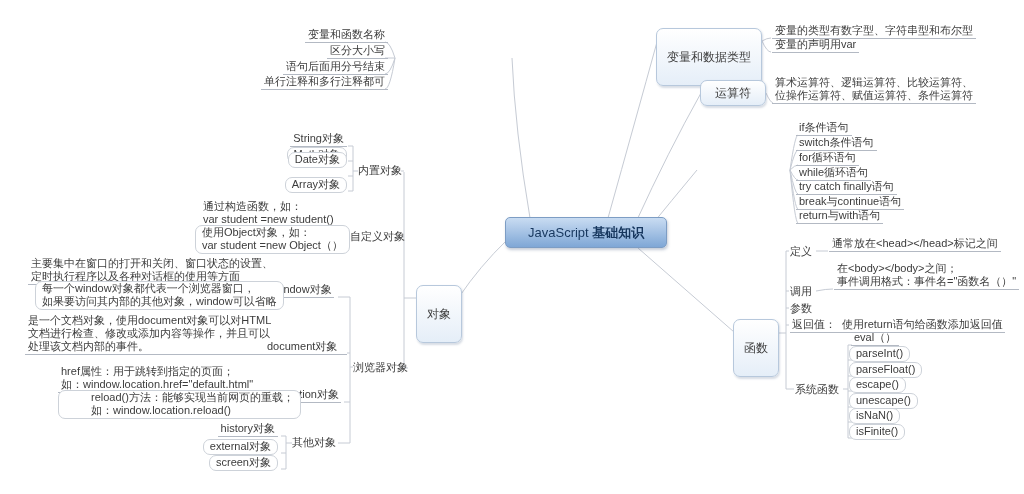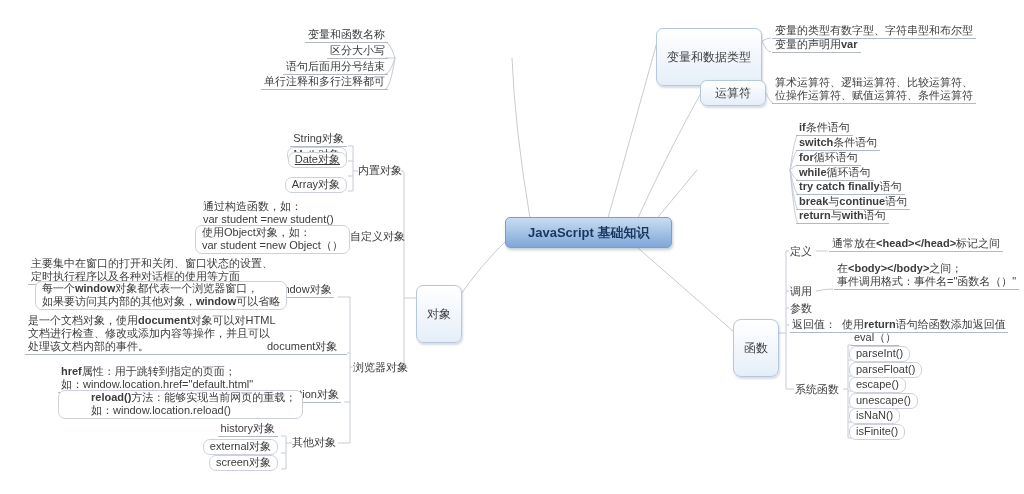--- a/index.html
+++ b/index.html
@@ -24,21 +24,21 @@
   .lbl{position:absolute;font-size:11px;line-height:13px;white-space:nowrap;}
   .lbl.u{border-bottom:1px solid #b3b9c3;padding:0 2px 1px;}
   .leaf{
     position:absolute;font-size:11px;line-height:13px;white-space:nowrap;
     border-bottom:1px solid #b3b9c3;padding:0 3px 1px;
   }
   .leaf.boxed{border:1px solid #cdd2d9;border-radius:7px;padding:0 6px 1px;background:#fff;}
   .leaf.r{text-align:right;}
   .row{position:absolute;font-size:11px;line-height:13px;white-space:nowrap;border-bottom:1px solid #b3b9c3;padding:0 2px 1px;}
   .row .rl{margin-right:6px;}
-  b{font-weight:bold;}
+  b{font-weight:normal;}
 </style>
 </head>
 <body>
 
 <div class="mindmap">
 
   <svg class="links" width="1024" height="494" viewBox="0 0 1024 494">
 
     <path d="M530 218 Q515 130 512 58"></path>
     <path d="M608 218 Q636 118 657 42"></path>
@@ -136,21 +136,21 @@
   <div class="leaf" style="left:772px;top:76px;">算术运算符、逻辑运算符、比较运算符、<br>位操作运算符、赋值运算符、条件运算符</div>
 
   <div class="leaf" style="left:796px;top:121px;"><b>if</b>条件语句</div>
   <div class="leaf" style="left:796px;top:136px;"><b>switch</b>条件语句</div>
   <div class="leaf" style="left:796px;top:151px;"><b>for</b>循环语句</div>
   <div class="leaf" style="left:796px;top:166px;"><b>while</b>循环语句</div>
   <div class="leaf" style="left:796px;top:180px;"><b>try catch finally</b>语句</div>
   <div class="leaf" style="left:796px;top:195px;"><b>break</b>与<b>continue</b>语句</div>
   <div class="leaf" style="left:796px;top:209px;"><b>return</b>与<b>with</b>语句</div>
 
-  <div class="topic" style="left:733px;top:319px;border-radius:8px;">函数</div>
+  <div class="topic" style="left:733px;top:319px;">函数</div>
   <div class="lbl" style="left:790px;top:245px;">定义</div>
   <div class="leaf" style="left:829px;top:237px;">通常放在<b>&lt;head&gt;&lt;/head&gt;</b>标记之间</div>
   <div class="lbl" style="left:790px;top:285px;">调用</div>
   <div class="leaf" style="left:834px;top:262px;">在<b>&lt;body&gt;&lt;/body&gt;</b>之间；<br>事件调用格式：事件名="函数名（）"</div>
   <div class="lbl" style="left:790px;top:302px;">参数</div>
   <div class="row" style="left:790px;top:318px;">
     <span class="rl">返回值：</span><span>使用<b>return</b>语句给函数添加返回值</span>
   </div>
   <div class="lbl" style="left:795px;top:383px;">系统函数</div>
   <div class="leaf" style="left:851px;top:331px;">eval（）</div>
@@ -159,21 +159,21 @@
   <div class="leaf boxed" style="left:849px;top:377px;">escape()</div>
   <div class="leaf boxed" style="left:849px;top:393px;">unescape()</div>
   <div class="leaf boxed" style="left:849px;top:408px;">isNaN()</div>
   <div class="leaf boxed" style="left:849px;top:424px;">isFinite()</div>
 
   <div class="topic" style="left:416px;top:285px;">对象</div>
 
   <div class="lbl" style="left:358px;top:164px;">内置对象</div>
   <div class="leaf r" style="right:677px;top:132px;">String对象</div>
   <div class="leaf boxed r" style="right:677px;top:147px;">Math对象</div>
-  <div class="leaf boxed r" style="right:677px;top:152px;text-decoration:underline;">Date对象</div>
+  <div class="leaf boxed r" style="right:677px;top:152px;">Date对象</div>
   <div class="leaf boxed r" style="right:677px;top:177px;">Array对象</div>
 
   <div class="lbl" style="left:350px;top:230px;">自定义对象</div>
   <div class="leaf" style="left:200px;top:200px;">通过构造函数，如：<br>var student =new student()</div>
   <div class="leaf boxed" style="left:195px;top:225px;">使用Object对象，如：<br>var student =new Object（）</div>
 
   <div class="lbl" style="left:353px;top:361px;">浏览器对象</div>
 
   <div class="lbl u" style="left:271px;top:283px;">window对象</div>
   <div class="leaf" style="left:28px;top:257px;">主要集中在窗口的打开和关闭、窗口状态的设置、<br>定时执行程序以及各种对话框的使用等方面</div>

